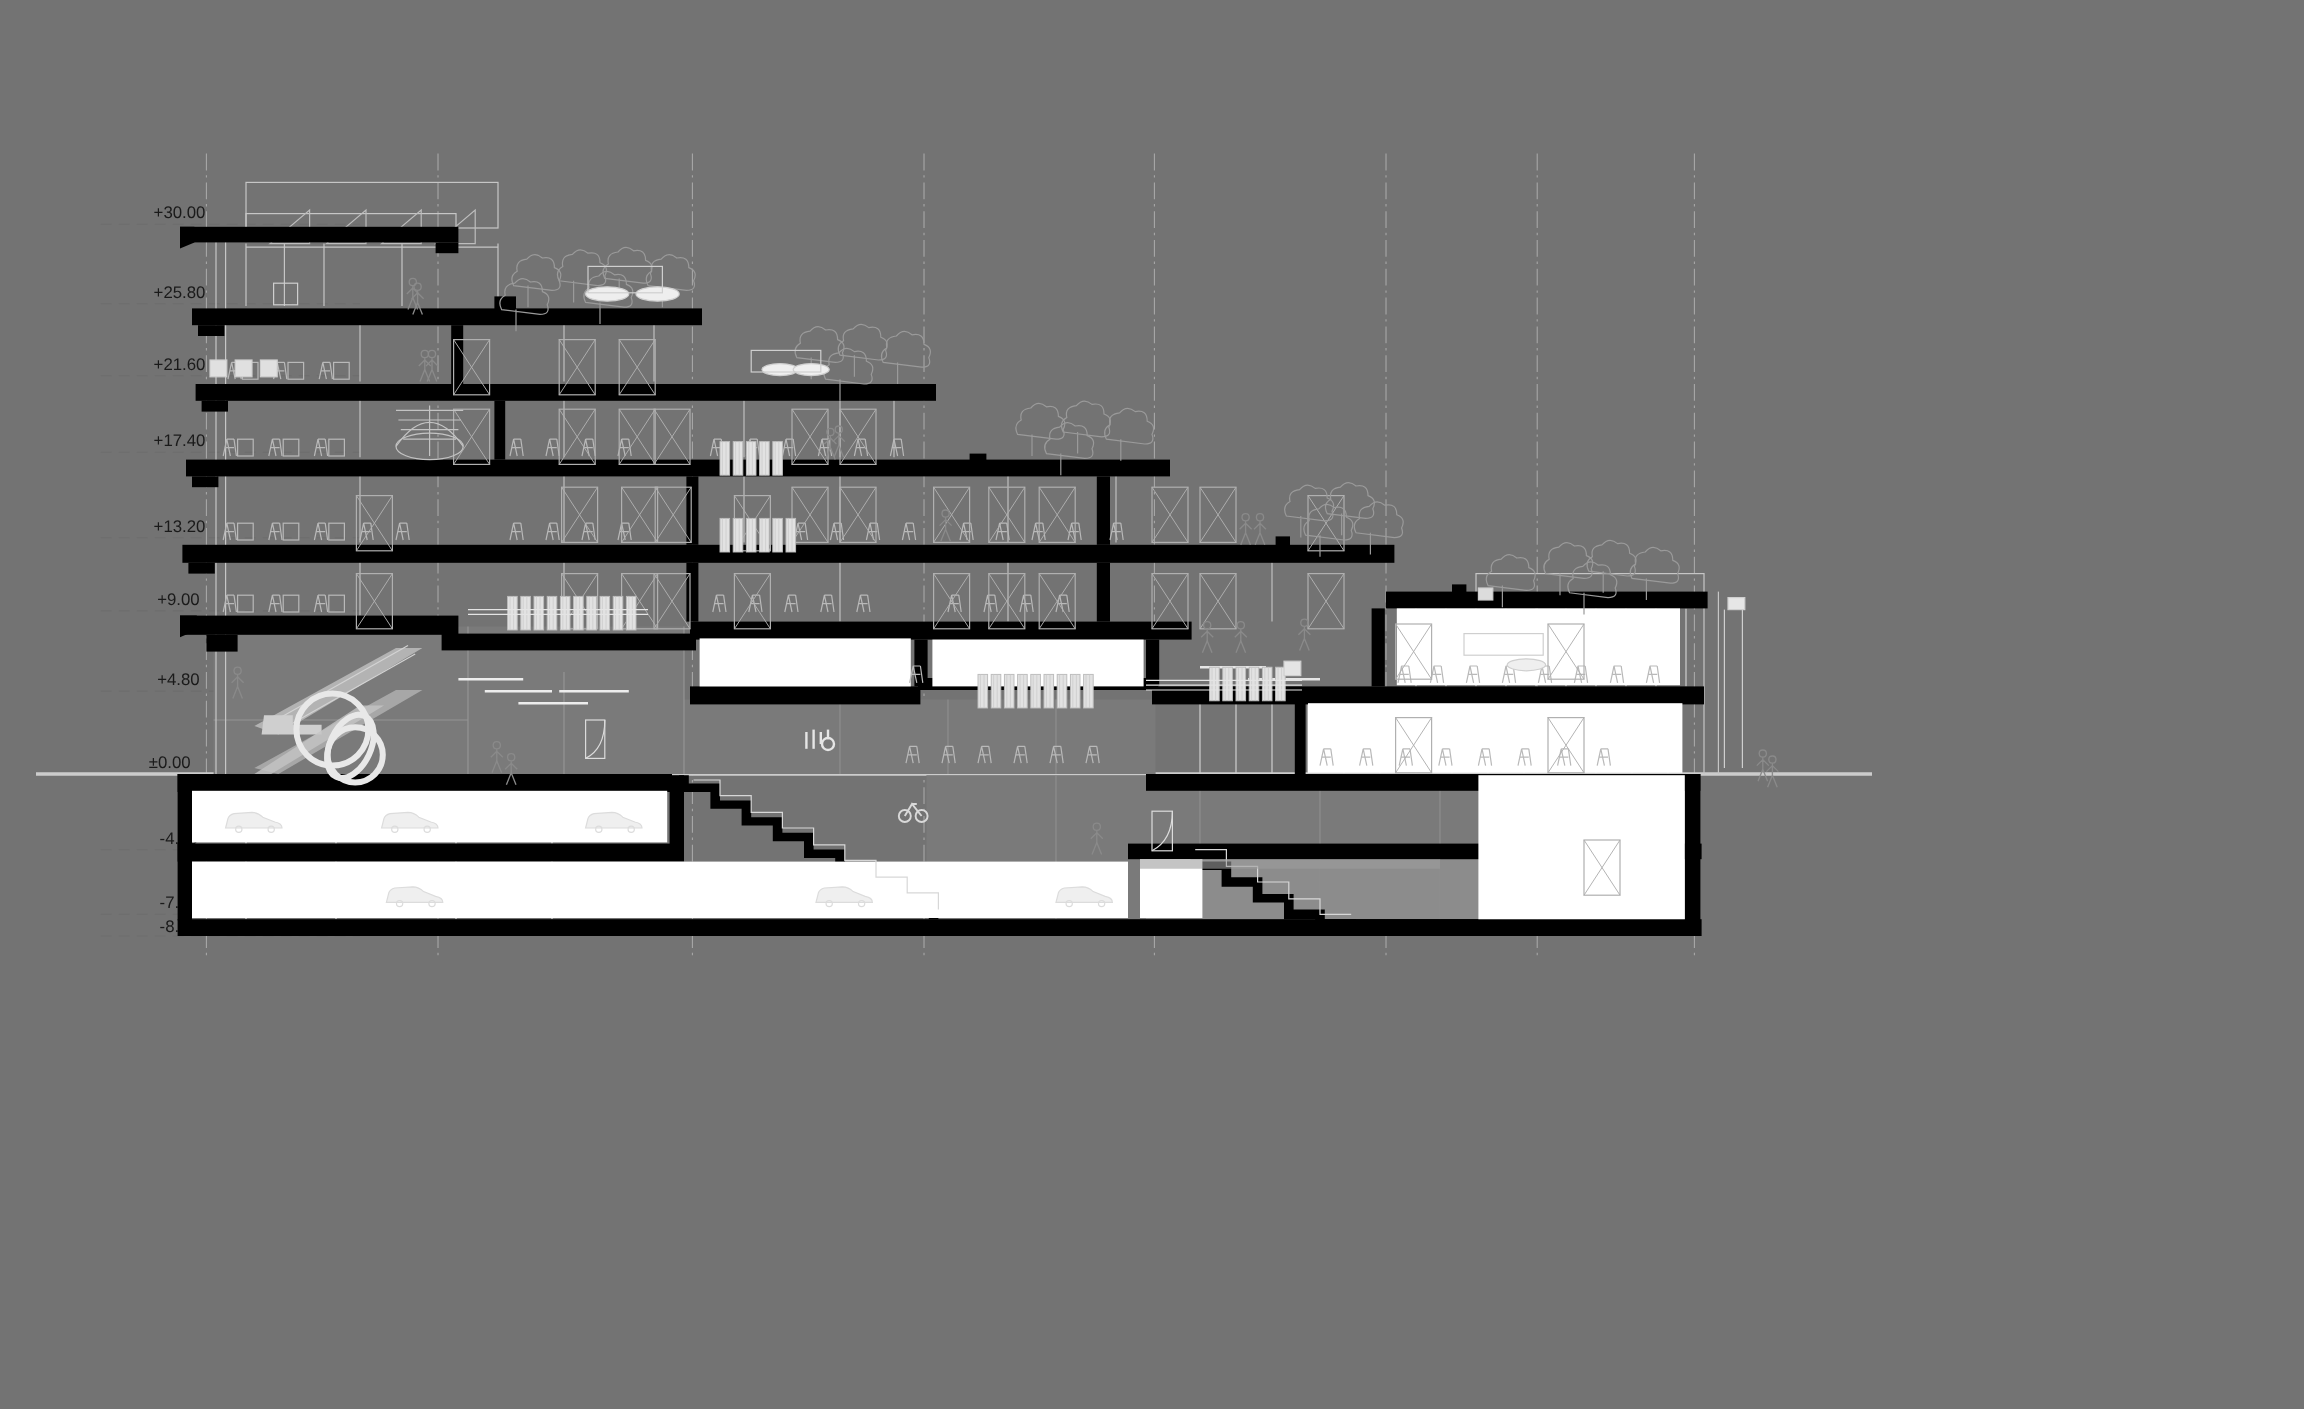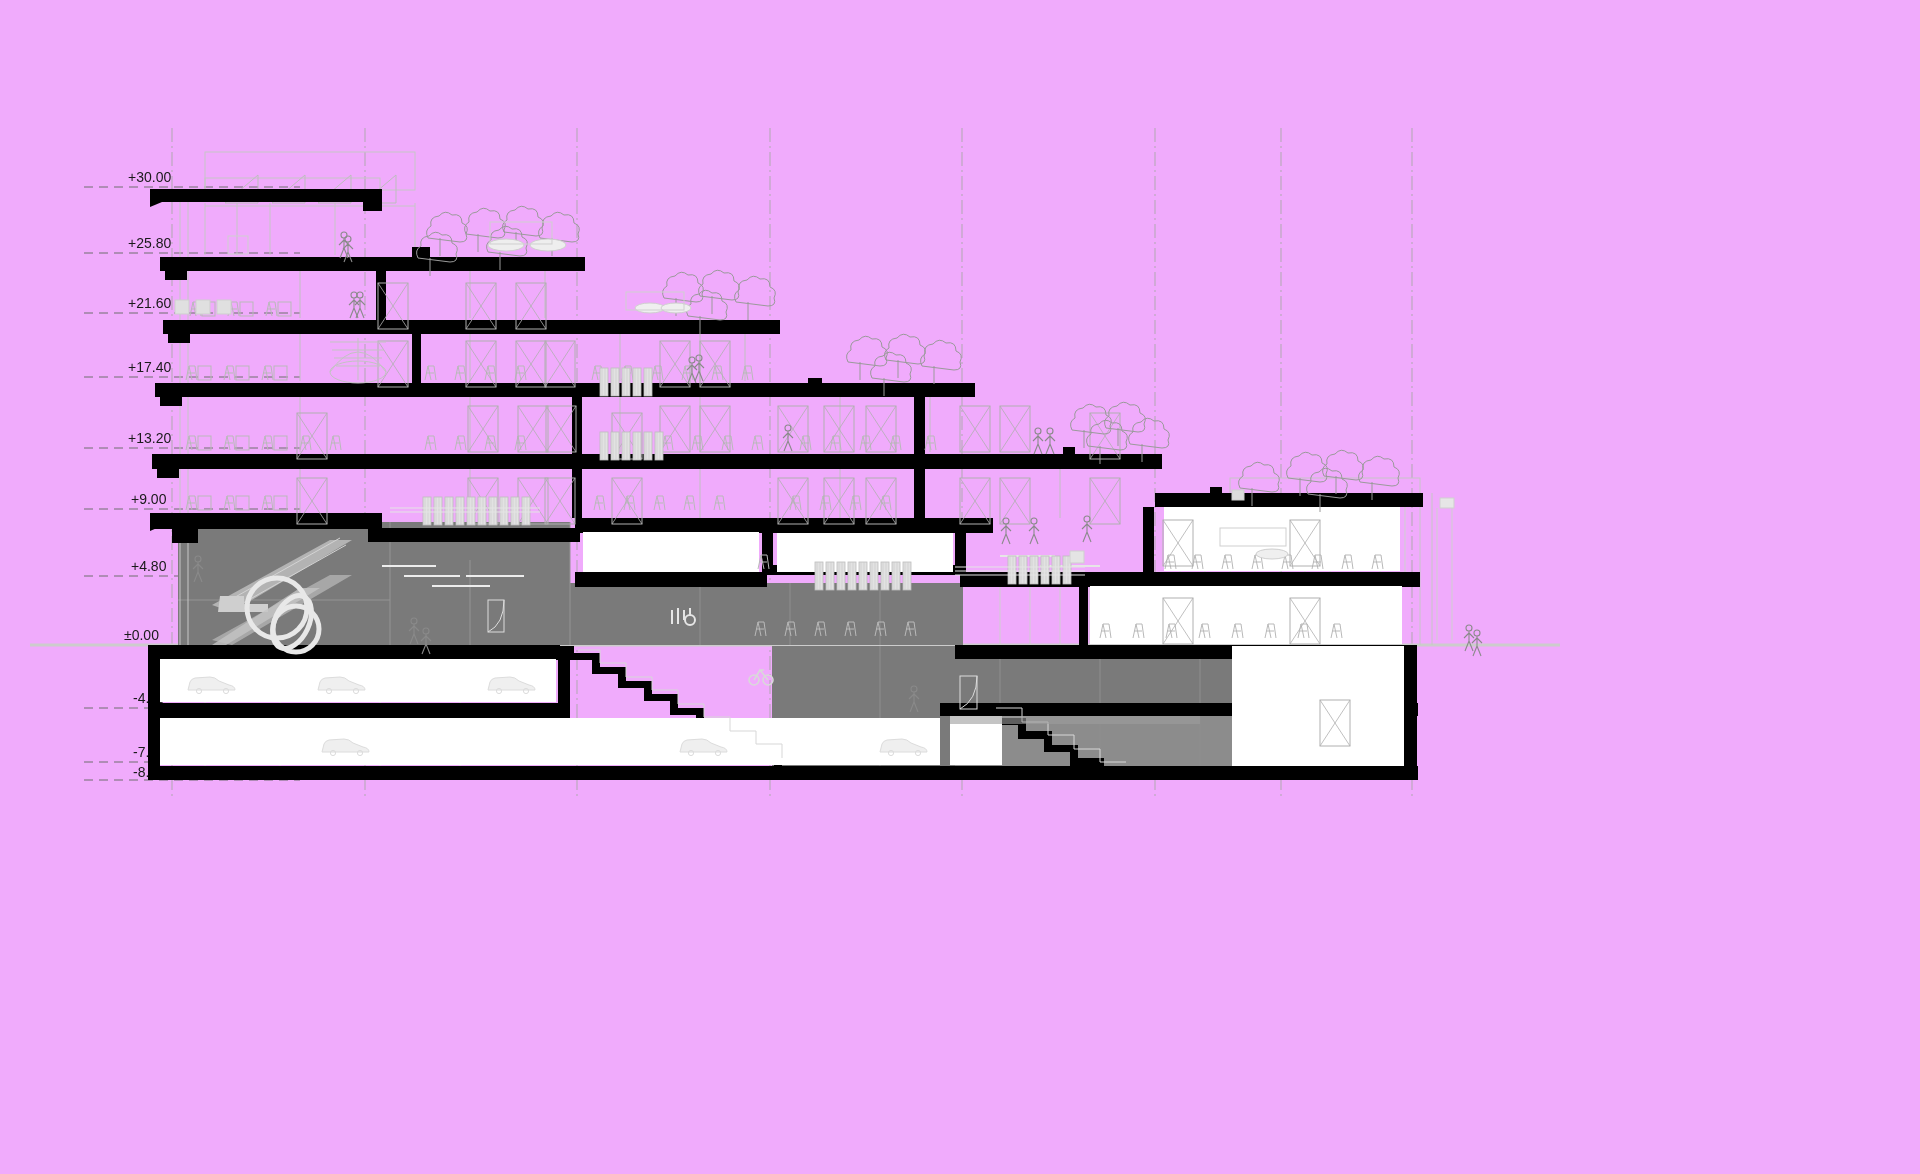--- a/index.html
+++ b/index.html
@@ -1,18 +1,18 @@
 <!DOCTYPE html>
 <html><head>
 <meta charset="utf-8">
 <style>
   html,body{margin:0;padding:0;background:#ffffff;}
   body{width:1920px;height:1174px;overflow:hidden;
        font-family:"Liberation Sans","DejaVu Sans",sans-serif;}
-  #sheet{position:relative;width:1920px;height:1174px;background:#f0abfc;}
+  #sheet{position:relative;width:1920px;height:1174px;background:#737373;}
   svg{display:block;}
   .lvl-text{font-size:14px;fill:#1a1a1a;font-family:"Liberation Sans",sans-serif;}
 </style>
 </head>
 <body>
 
 <div id="sheet">
   <svg id="dwg" width="1920" height="1174" viewBox="0 0 1920 1174">
 
     <defs>

